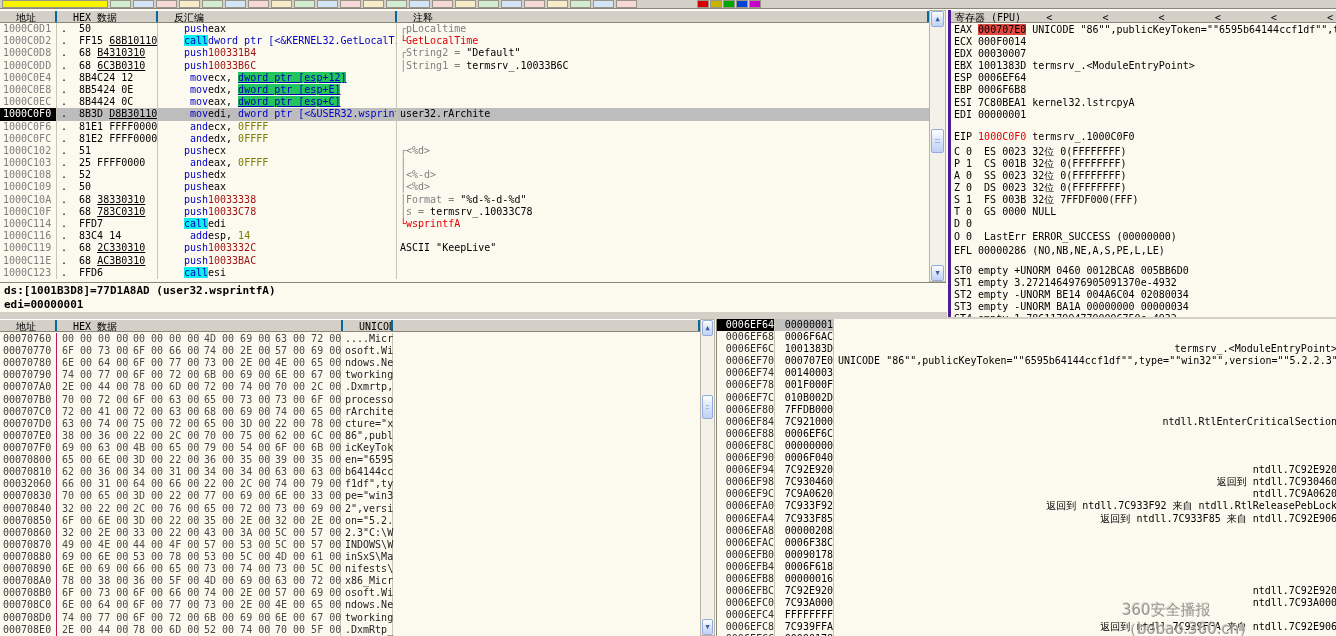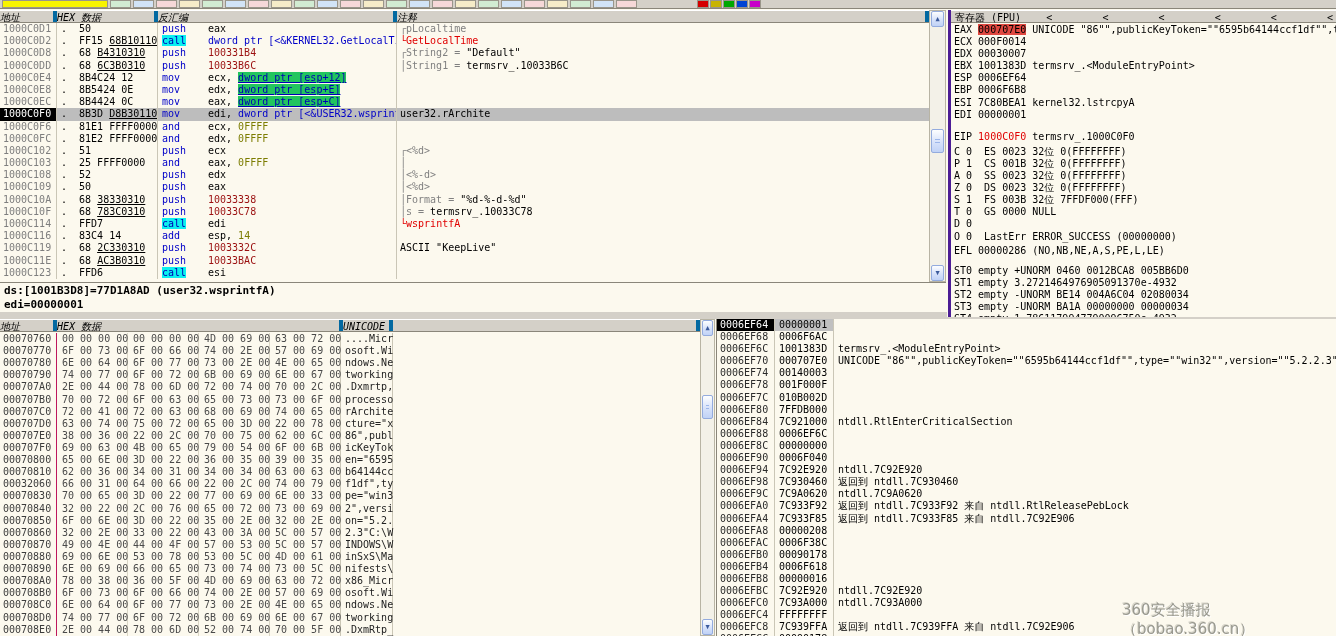--- a/index.html
+++ b/index.html
@@ -6,32 +6,32 @@
   body{width:1336px;height:636px;position:relative;overflow:hidden;background:#FCF9EE;
        font-family:"DejaVu Sans Mono",monospace;font-size:10px;color:#000;}
   .abs{position:absolute;}
   span{white-space:pre;}
   
   #toolbar{left:0;top:0;width:1336px;height:8px;background:#D4D0C8;border-bottom:1px solid #8a867a;}
   .tbtn{position:absolute;top:0;height:8px;box-sizing:border-box;border:1px solid #9a968a;}
   
   .hdr{background:#D4D0C8;height:13px;line-height:13px;display:flex;box-sizing:border-box;
        border-top:1px solid #FFFFFF;border-bottom:1px solid #8a867a;}
-  .hcell{padding-left:0;border-right:4px solid #0369a1;box-sizing:border-box;overflow:hidden;font-style:italic;}
+  .hcell{padding-left:16px;border-right:2px solid #0369a1;box-sizing:border-box;overflow:hidden;}
   
   #disasm{left:0;top:10px;width:929px;height:272px;overflow:hidden;}
   #disasm-rows{position:absolute;left:0;top:13px;right:0;bottom:0;overflow:hidden;}
   .drow{display:flex;height:12.2px;line-height:12.5px;white-space:pre;}
   .drow.sel{background:#BDBDBD;}
   .ra{width:57px;padding-left:3px;color:#7E7E7E;border-right:1px solid #CAC6B6;box-sizing:border-box;}
   .sel .ra{background:#000;color:#FFF;}
   .rh{width:101px;padding-left:4px;border-right:1px solid #CAC6B6;box-sizing:border-box;overflow:hidden;}
   .rh .u{text-decoration:underline;}
   .ri{width:239px;padding-left:4px;border-right:1px solid #CAC6B6;box-sizing:border-box;overflow:hidden;}
-  .mncell{display:inline-block;width:46px;}
+  .mncell{display:inline-block;width:46px;text-align:right;}
   .rc{flex:1;padding-left:3px;overflow:hidden;}
   .ck{color:#000;}.cg{color:#808080;}.ci{color:#9B1010;}
   .co{color:#7C7C00;}.cb{color:#0000C8;}
   .cm{background:#22c55e;color:#0000B4;text-decoration:underline;}
   .mn{color:#0000C8;}
   .mnhl{background:#0AF0F0;color:#0000B4;}
   
   .sb{background:#F3F1E8;border:1px solid #B8B4A4;box-sizing:border-box;}
   .sbbtn,.sbthumb{position:absolute;left:1px;right:1px;height:16px;box-sizing:border-box;
       background:linear-gradient(180deg,#FDFEFF 0%,#D7E2FA 55%,#C0D2F6 100%);
@@ -55,21 +55,21 @@
   
   #dump{left:0;top:319px;width:700px;height:317px;overflow:hidden;}
   #dump-rows{position:absolute;left:0;top:14px;right:0;bottom:0;overflow:hidden;}
   .durow{display:flex;height:12.12px;line-height:12.3px;white-space:pre;}
   .da{width:57px;padding-left:3px;border-right:1px solid #be185d;box-sizing:border-box;color:#3C3C3C;}
   .dg{width:71px;padding-left:5px;border-right:1px solid #DAD6C6;box-sizing:border-box;color:#4A4A4A;}
   .dg.last{border-right:1px solid #CAC6B6;}
   .du{width:52px;padding-left:4px;border-right:1px solid #CAC6B6;box-sizing:border-box;color:#222;}
   
   #stack{left:716px;top:319px;width:620px;height:317px;overflow:hidden;border-left:1px solid #8a867a;}
-  .srow{display:flex;height:12.1px;line-height:12.3px;white-space:pre;}
+  .srow{display:flex;height:12.1px;line-height:12.3px;white-space:pre;text-align:right;}
   .sa{width:58px;padding-left:3px;border-right:1px solid #CAC6B6;box-sizing:border-box;color:#2A2A2A;}
   .sv{width:59px;padding-left:4px;border-right:1px solid #CAC6B6;box-sizing:border-box;}
   .sc{flex:1;padding-left:4px;overflow:hidden;}
   .srow.sel .sa{background:#000;color:#FFF;}
   .srow.sel .sv{background:#C0C0C0;}
   
   #watermark{left:1122px;top:601px;width:212px;height:22px;font-family:"DejaVu Sans",sans-serif;
      font-size:15px;color:#98988E;text-shadow:1px 1px 0 rgba(255,255,255,0.95),-1px -1px 0 rgba(110,110,100,0.25);}
 </style>
 </head>

